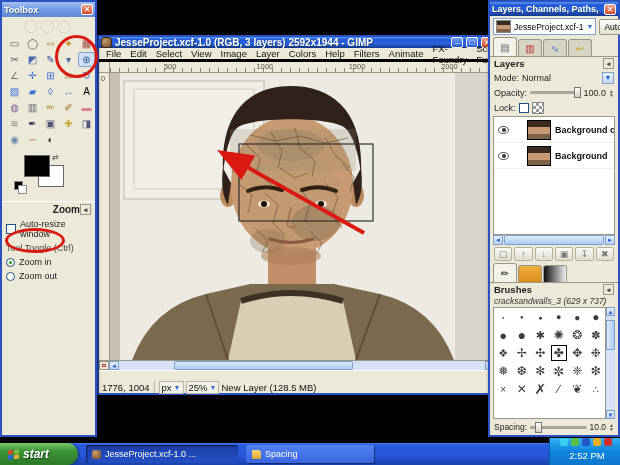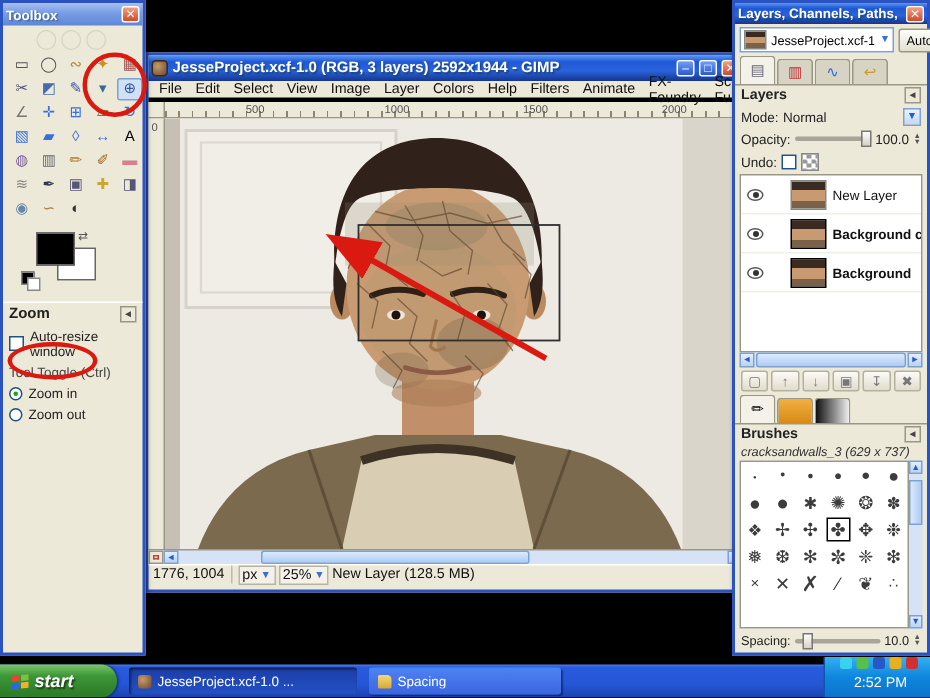--- a/index.html
+++ b/index.html
@@ -23,21 +23,21 @@
   #tool-grid{display:grid;grid-template-columns:repeat(5,17px);grid-auto-rows:15px;gap:1px;padding:1px 2px 2px 4px;}
   .tool{display:flex;align-items:center;justify-content:center;font-size:10px;line-height:1;border:1px solid transparent;border-radius:2px;cursor:pointer;}
   .tool.active{background:#cfe0f7;border:1px solid #7da2ce;}
   #swatch{position:relative;height:46px;margin-top:2px;}
   #bg-swatch{position:absolute;left:36px;top:14px;width:26px;height:22px;background:#fff;border:1px solid #666;box-shadow:1px 1px 0 #fff inset;}
   #fg-swatch{position:absolute;left:22px;top:4px;width:26px;height:22px;background:#000;border:1px solid #666;}
   #swap-colors{position:absolute;left:50px;top:2px;font-size:8px;color:#555;}
   #reset-colors{position:absolute;left:12px;top:30px;width:9px;height:9px;background:#000;border:1px solid #888;}
   #reset-colors:after{content:"";position:absolute;left:3px;top:3px;width:7px;height:7px;background:#fff;border:1px solid #888;}
   #tool-options{border-top:1px solid #fff;margin-top:4px;padding:2px 4px;}
-  .opt-hdr{display:flex;align-items:center;justify-content:space-between;font-size:10px;font-weight:bold;color:#222;}
+  .opt-hdr{display:flex;align-items:center;justify-content:flex-end;font-size:10px;font-weight:bold;color:#222;}
   .opt-row{display:flex;align-items:center;gap:4px;margin-top:4px;font-size:9px;color:#222;}
   .cbox{width:10px;height:10px;border:1px solid #1d5281;background:#fff;flex:0 0 auto;}
   .radio{width:9px;height:9px;border:1px solid #1d5281;border-radius:50%;background:#fff;position:relative;flex:0 0 auto;}
   .radio.sel:after{content:"";position:absolute;left:2px;top:2px;width:3px;height:3px;border-radius:50%;background:#21a121;}
   .toggle-lbl{font-size:9px;color:#444;margin-top:4px;}
 
   
   .anno{position:absolute;border:3px solid #da1a10;border-radius:50%;pointer-events:none;z-index:9;}
 
   
@@ -54,21 +54,21 @@
   #canvas-row{display:flex;flex:1;}
   #vruler{width:11px;position:relative;border-right:1px solid #9b9786;background:#ece9d8;}
   #vruler span{position:absolute;top:1px;left:2px;font-size:7.5px;color:#555;}
   #canvas{flex:1;position:relative;background:#e9e6df;overflow:hidden;}
   #canvas svg{display:block;}
   #hscroll{display:flex;height:10px;border-top:1px solid #9b9786;background:#d6e3f7;align-items:stretch;}
   .sbtn{width:10px;background:linear-gradient(#e3eefc,#bcd2f3);border:1px solid #7da2ce;color:#2a5ad0;font-size:6px;line-height:8px;text-align:center;}
   #hthumb{width:45%;margin-left:14%;background:linear-gradient(#dcebfd,#aecbf5);border:1px solid #7da2ce;border-radius:2px;}
   #qmask{width:10px;border:1px solid #9b9786;background:#ece9d8;position:relative;}
   #qmask:after{content:"";position:absolute;inset:2px;border:1px dashed #c04040;}
-  #statusbar{height:17px;display:flex;font-size:9.5px;color:#111;gap:2px;padding:0 3px;border-top:1px solid #fff;}
+  #statusbar{height:17px;display:flex;align-items:center;font-size:9.5px;color:#111;gap:2px;padding:16px 3px;border-top:1px solid #fff;}
   .sb-sep{width:1px;height:12px;background:#c0bcab;margin:0 2px;}
   .sb-dd{display:flex;align-items:center;gap:2px;border:1px solid #b8b4a4;background:#f4f2e8;padding:0 2px;height:13px;}
   .chev{color:#3a6fd8;font-size:7px;}
 
   
   #dock{left:488px;top:0;width:132px;height:437px;z-index:5;display:flex;flex-direction:column;}
   #dock .tbar{height:14px;}
   .dockrow{display:flex;align-items:center;gap:3px;padding:2px 3px;}
   #img-select{flex:1;display:flex;align-items:center;gap:3px;border:1px solid #7da2ce;background:#fff;height:17px;padding:0 2px;font-size:8.5px;}
   .thumb{width:15px;height:13px;flex:0 0 auto;background:linear-gradient(180deg,#3a2a20 0% 32%,#c89a72 32% 72%,#7a6148 72%);border:1px solid #888;}
@@ -356,30 +356,25 @@
       <span class="slider">
           <span class="knob" style="right:0;"></span>
         </span>
       <span>100.0</span>
       <span class="spin">
           <span>▲</span>
           <span>▼</span>
         </span>
     </div>
     <div class="fieldrow">
-      <span>Undo:</span>
+      <span>Lock:</span>
       <span class="cbox"></span>
       <span id="checker"></span>
     </div>
     <div id="layer-list">
-        <div class="layer-row">
-          <span class="eye"></span>
-          <span class="thumb lthumb"></span>
-          <span class="lname">New Layer</span>
-        </div>
         <div class="layer-row">
           <span class="eye"></span>
           <span class="thumb lthumb" style="border: 1px solid rgb(0, 0, 0);"></span>
           <span class="lname" style="font-weight: bold;">Background copy</span>
         </div>
         <div class="layer-row">
           <span class="eye"></span>
           <span class="thumb lthumb" style="border: 1px solid rgb(0, 0, 0);"></span>
           <span class="lname" style="font-weight: bold;">Background</span>
         </div>

